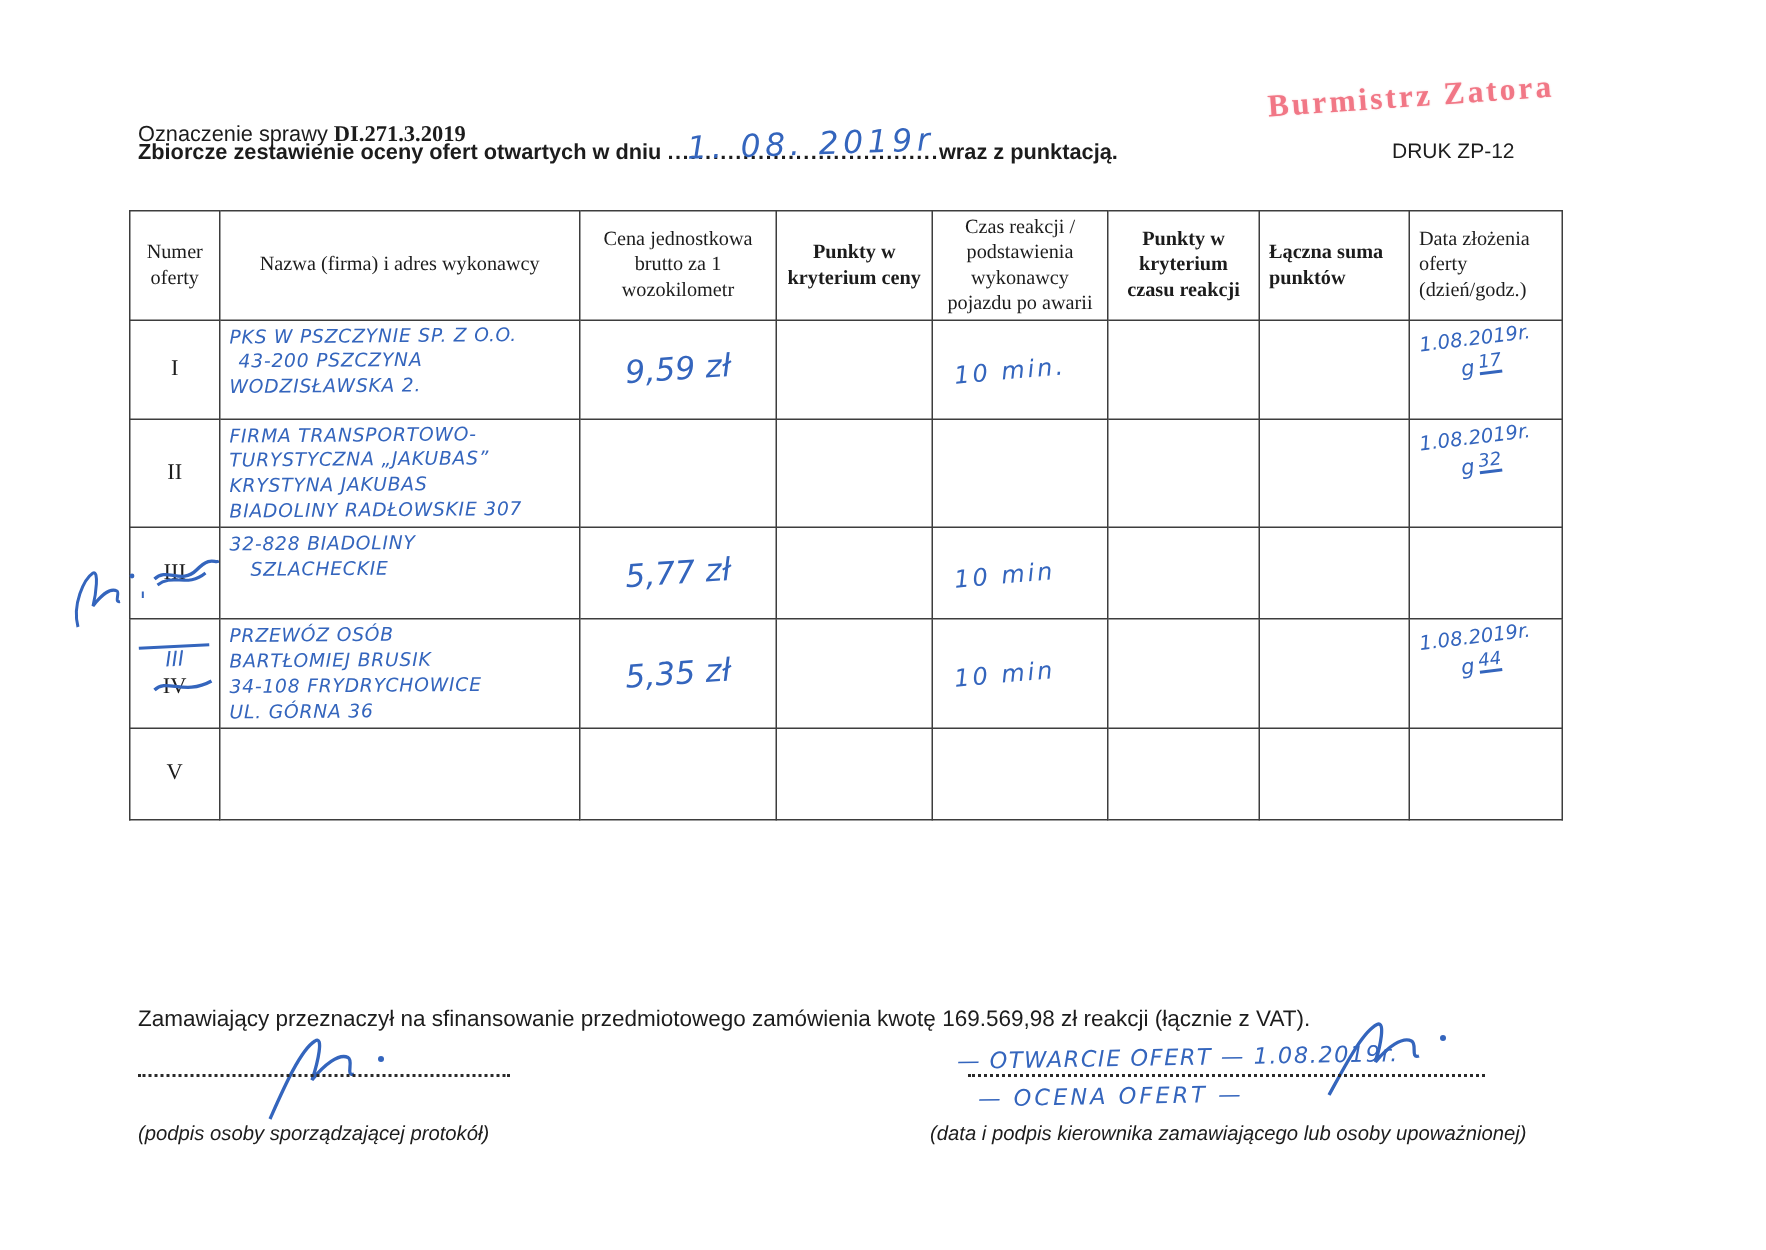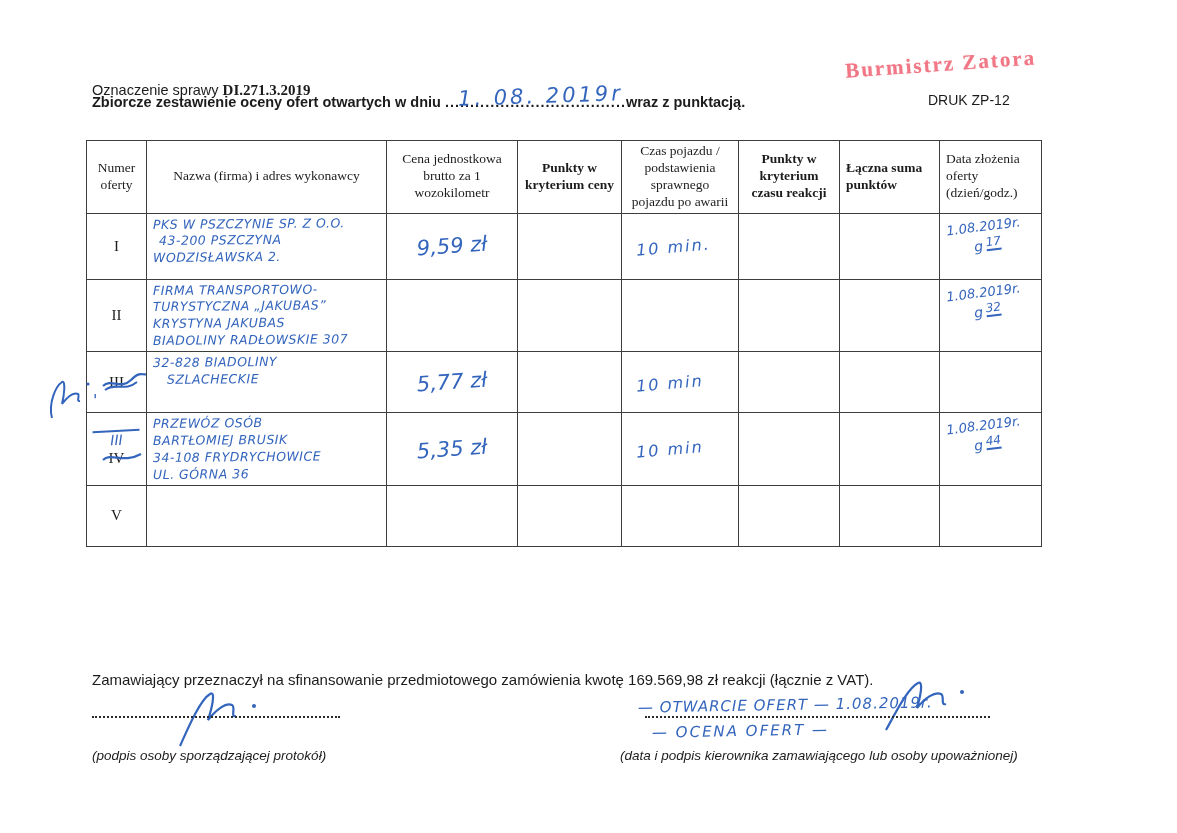--- a/index.html
+++ b/index.html
@@ -86,21 +86,21 @@
       <col style="width:101px">
       <col style="width:100px">
       <col style="width:102px">
   </colgroup>
   <tbody>
       <tr class="rh-h">
     <th>Numer oferty</th>
     <th>Nazwa (firma) i adres wykonawcy</th>
     <th>Cena jednostkowa brutto za 1 wozokilometr</th>
     <th class="bold">Punkty w kryterium ceny</th>
-    <th>Czas pojazdu / podstawienia sprawnego pojazdu po awarii</th>
+    <th>Czas reakcji / podstawienia wykonawcy pojazdu po awarii</th>
     <th class="bold">Punkty w kryterium czasu reakcji</th>
     <th class="bold left">Łączna suma punktów</th>
     <th class="left">Data złożenia oferty (dzień/godz.)</th>
   </tr>
 
   <tr class="rh-1">
     <td class="cell-num">I</td>
     <td class="cell-name hw">
       <div>PKS W PSZCZYNIE SP. Z O.O.</div>
       <div style="padding-left:6px">43-200 PSZCZYNA</div>

